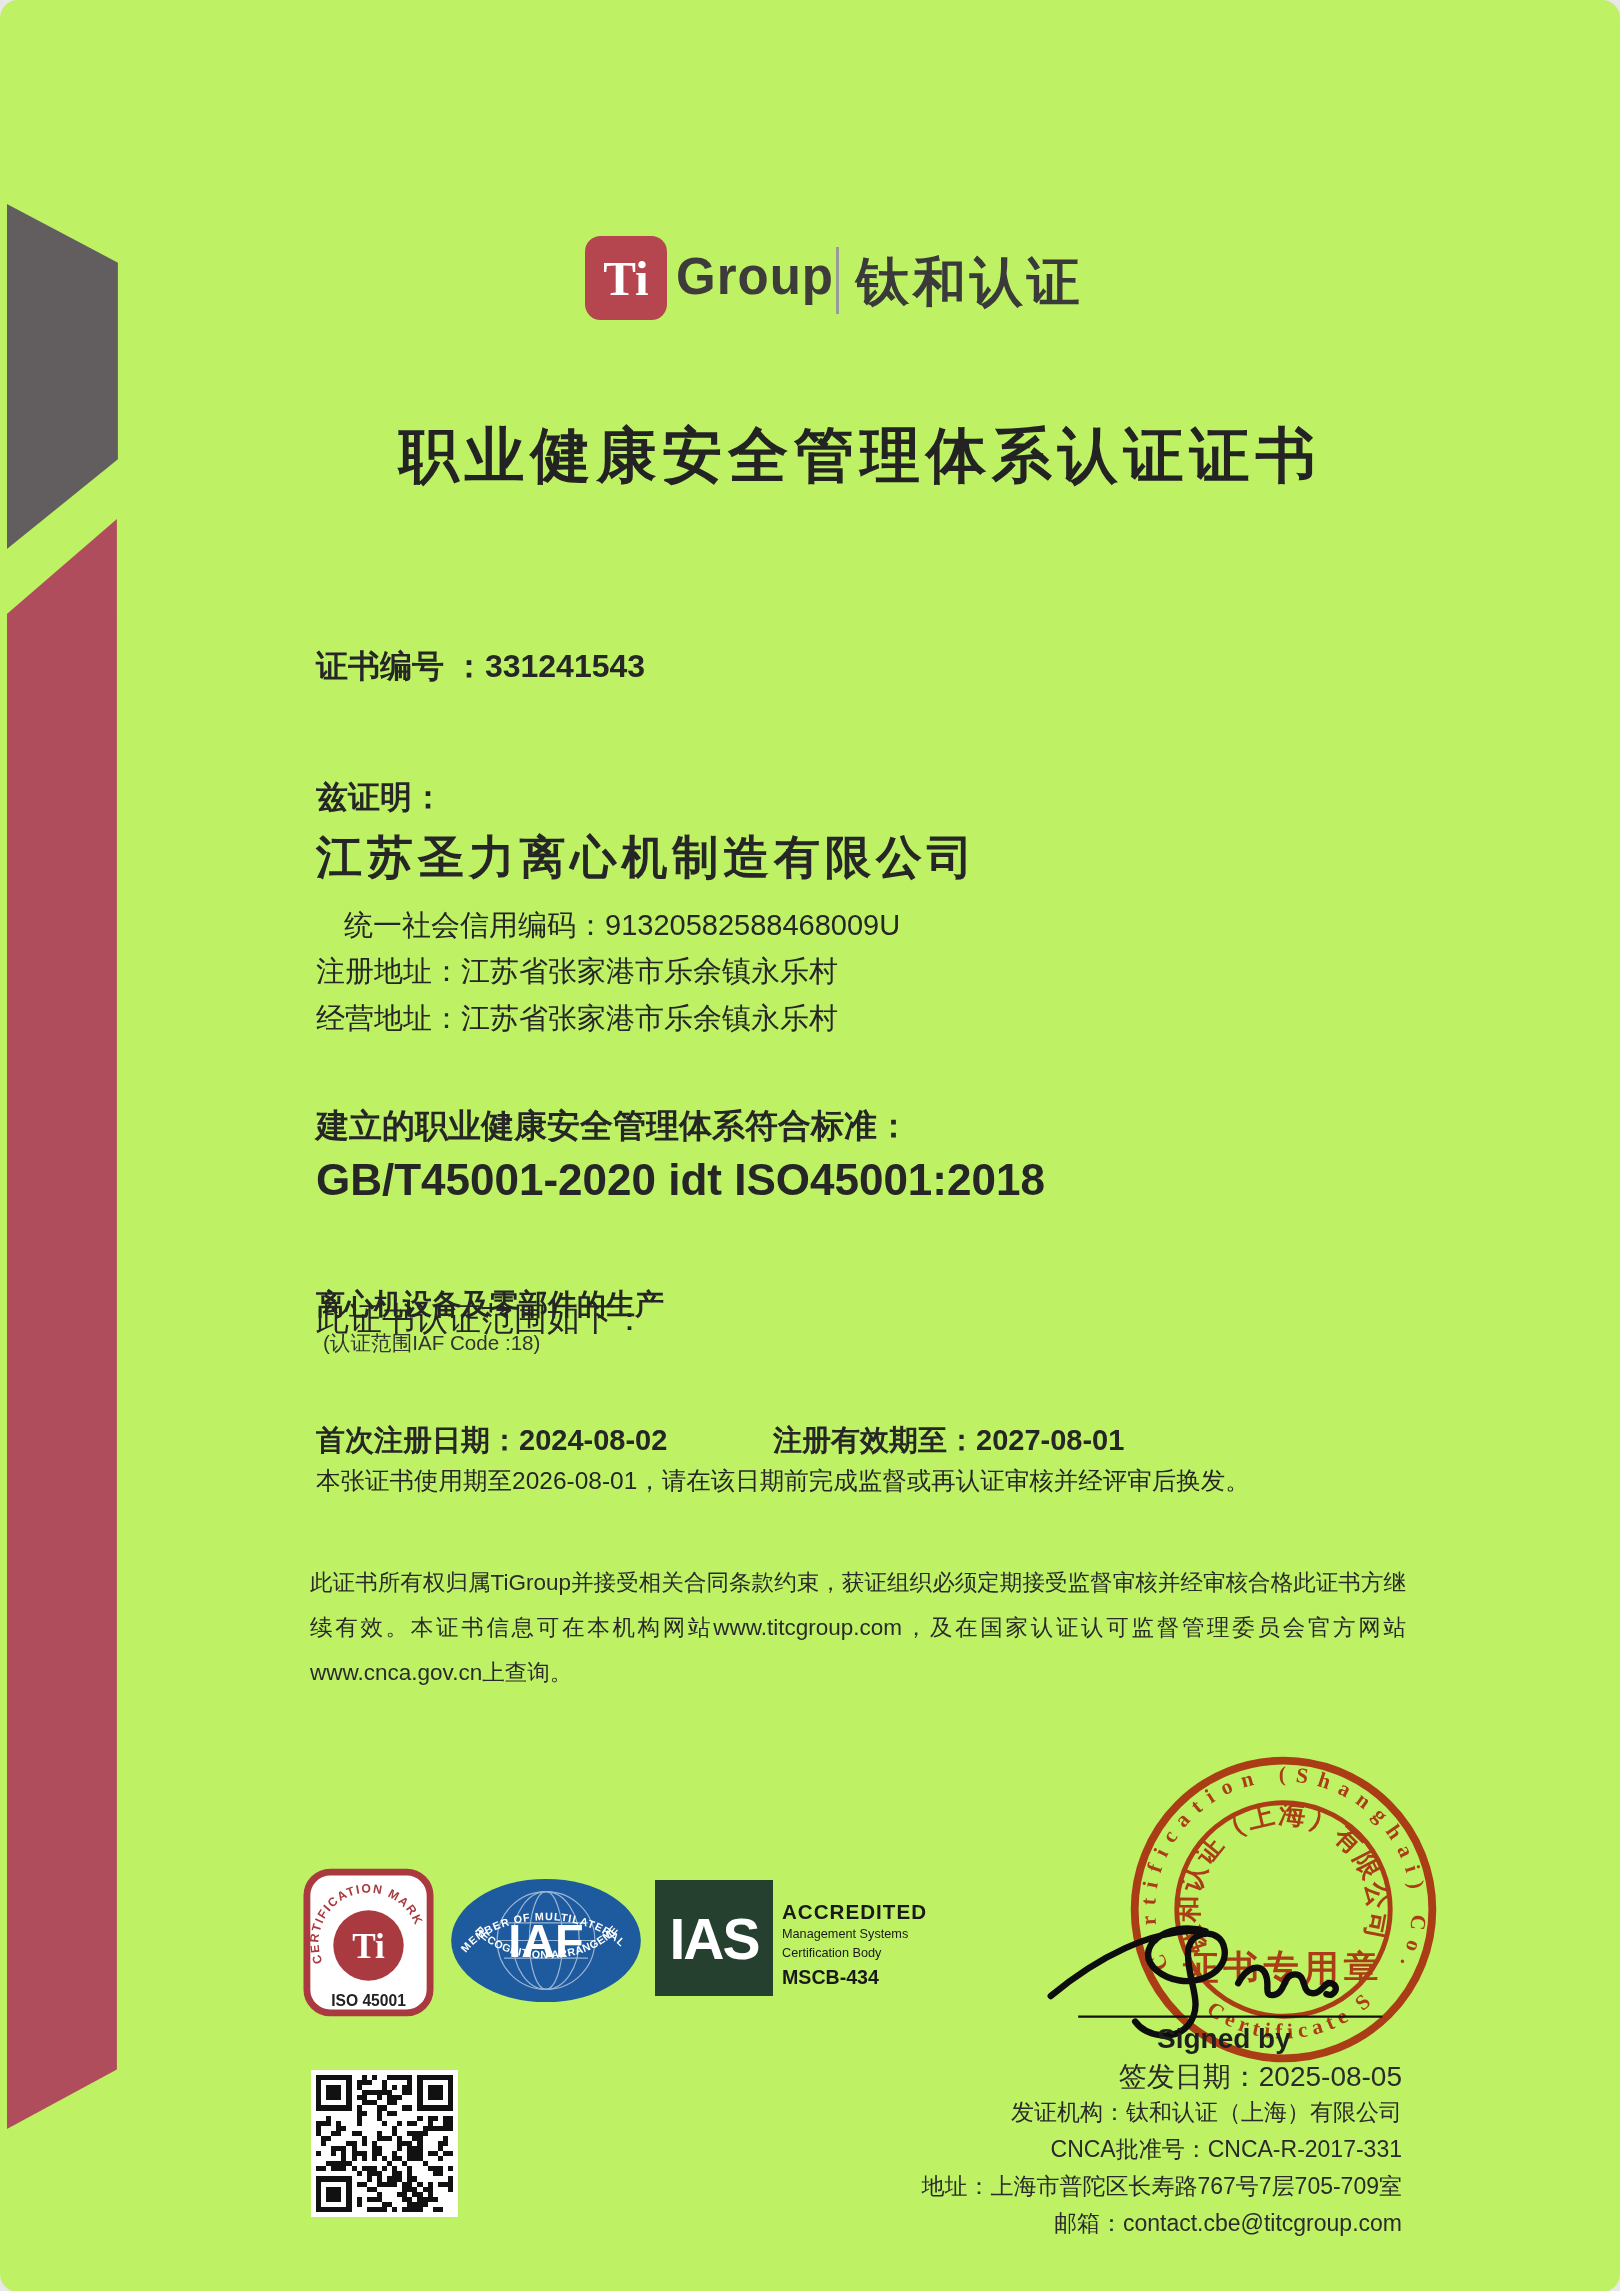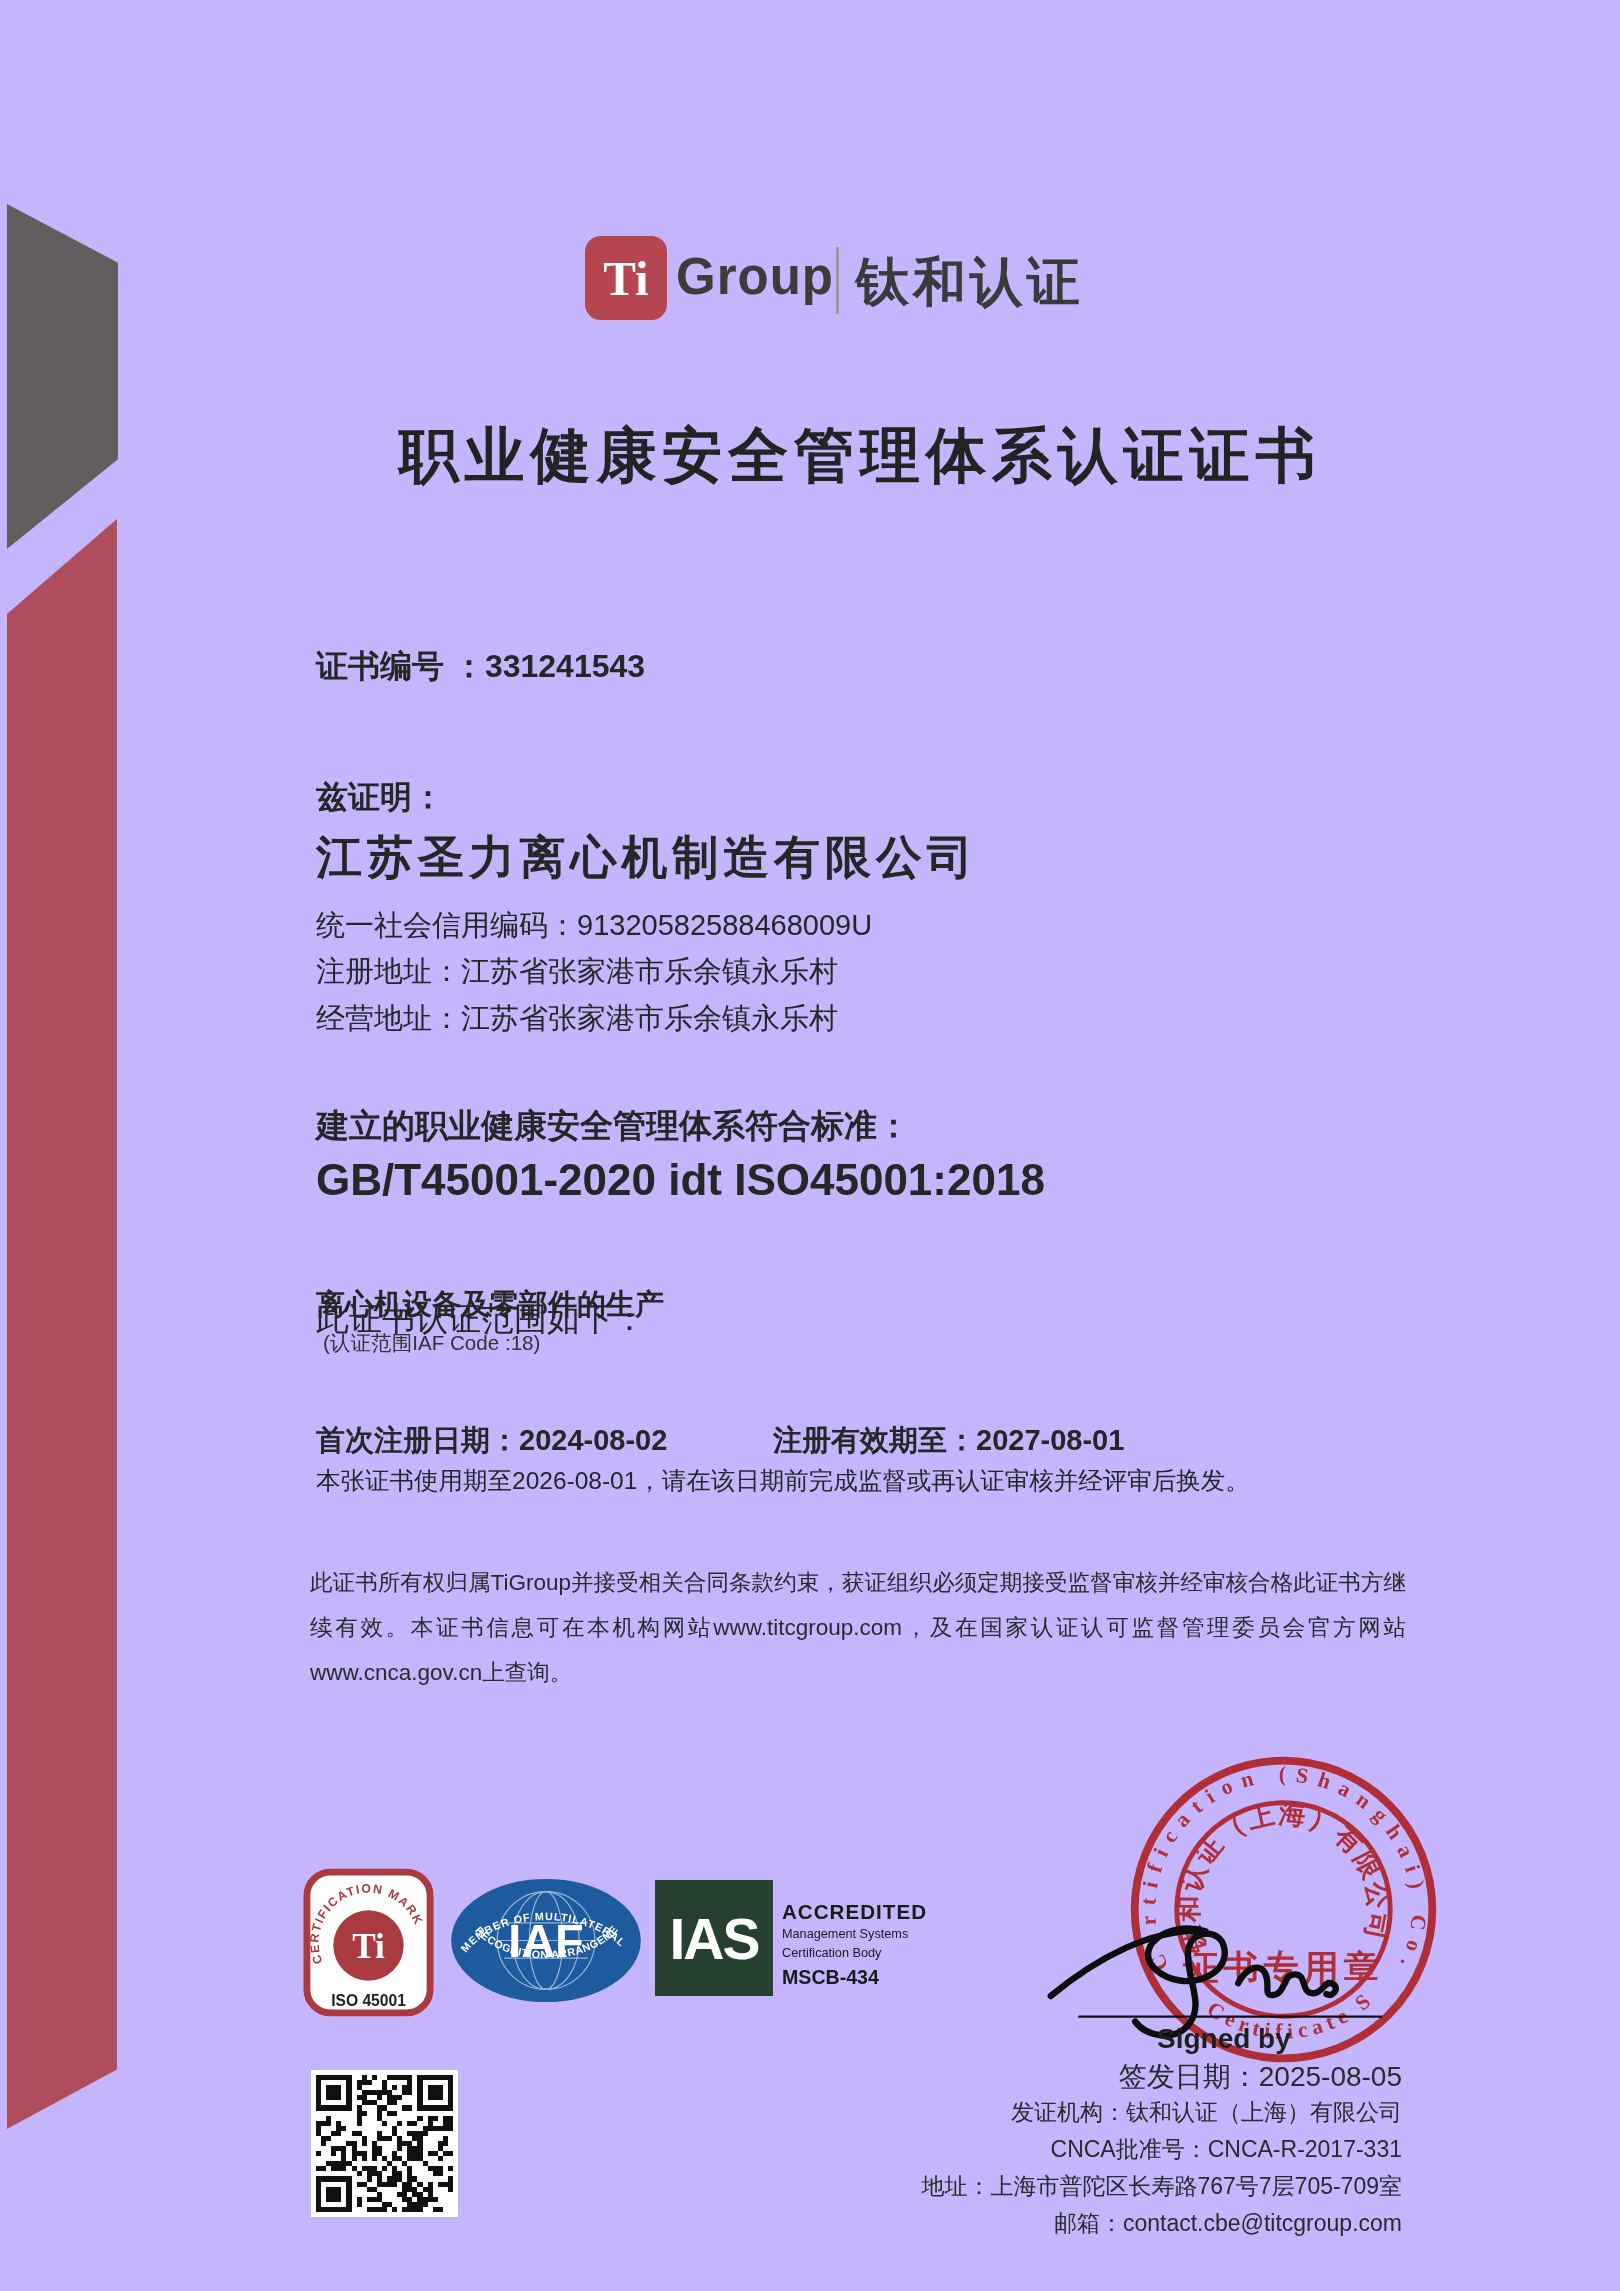--- a/index.html
+++ b/index.html
@@ -1,17 +1,17 @@
 <!DOCTYPE html>
 <html><head>
 <meta charset="utf-8">
 <style>
   html,body{margin:0;padding:0;background:#e8e8e8;}
-  .page{position:relative;width:1620px;height:2292px;background:#c4b5fd;overflow:hidden;
-        font-family:"Liberation Sans",sans-serif;color:#262626;}
+  .page{position:relative;width:1620px;height:2292px;background:#bef264;overflow:hidden;
+        font-family:"Liberation Sans",sans-serif;color:#262626;border-radius:18px;}
   .abs{position:absolute;}
   
   .band-gray{left:6.9px;top:204px;width:111px;height:345px;background:#625d5f;
              clip-path:polygon(0 0,100% 17%,100% 74%,0 100%);}
   .band-red{left:6.9px;top:519px;width:110px;height:1610px;background:#b04d5c;
             clip-path:polygon(0 5.9%,100% 0,100% 96.3%,0 100%);}
   
   .ti-square{left:585px;top:236px;width:82px;height:84px;background:#b5454e;border-radius:15.7px;
              display:flex;align-items:center;justify-content:center;}
   .ti-square span{color:#fff;font-size:49px;font-weight:bold;font-family:"Liberation Serif",serif;}
@@ -20,21 +20,21 @@
   .logo-cn{left:856px;top:247px;font-size:53px;font-weight:600;color:#3a3a3a;letter-spacing:3.9px;}
   
   .cert-title{left:316px;top:416px;width:1088px;text-align:center;font-size:60px;font-weight:900;
               letter-spacing:5.9px;color:#232323;}
   
   .line{left:316px;white-space:nowrap;}
   .cert-no{top:645px;font-size:32px;font-weight:600;}
   .intro{top:776px;font-size:32px;font-weight:600;}
   .company{top:827px;font-size:46px;font-weight:800;letter-spacing:4.9px;}
   .kv{font-size:29px;font-weight:500;}
-  .credit{top:906px;} .regaddr{top:952px;} .bizaddr{top:999px;font-family:Liberation Mono, monospace;}
+  .credit{top:906px;margin-left:28px;} .regaddr{top:952px;} .bizaddr{top:999px;font-family:Liberation Mono, monospace;}
   .std-lead{top:1104px;font-size:33px;font-weight:700;}
   .std-code{top:1155px;font-size:44px;font-weight:800;letter-spacing:0;}
   .scope-lead{top:1297px;font-size:33px;font-weight:400;text-align:center;}
   .scope{top:1285px;font-size:29px;font-weight:800;}
   .iaf-note{top:1329px;left:323px;font-size:20.6px;color:#333;}
   .dates{top:1421px;font-size:29px;font-weight:600;}
   .dates .col2{position:absolute;left:457px;white-space:nowrap;}
   .usage{top:1464px;font-size:24.5px;font-weight:500;}
   .legal{left:310px;top:1560px;width:1096px;font-size:22.5px;line-height:45px;
          text-align:justify;color:#2a2a2a;font-weight:500;}

